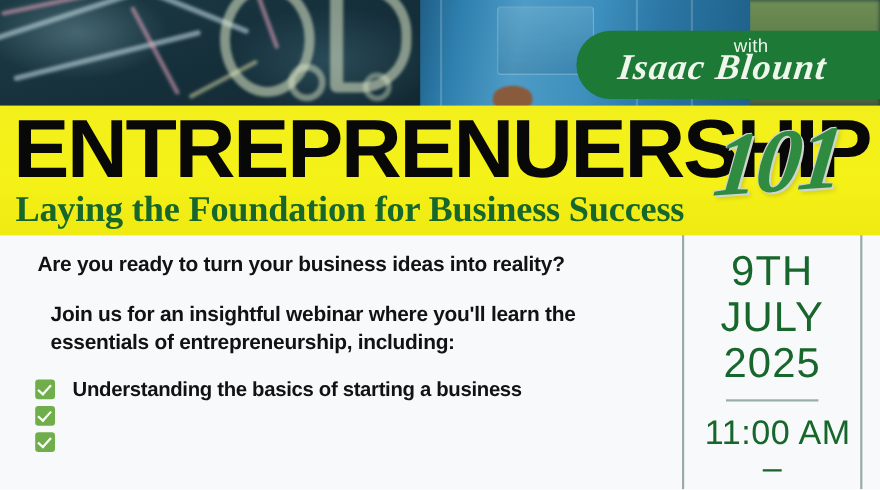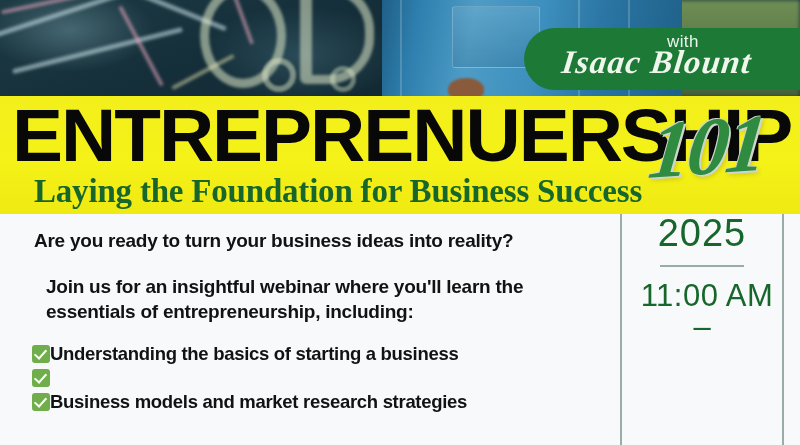--- a/index.html
+++ b/index.html
@@ -138,21 +138,20 @@
     white-space:nowrap;
   }
   .subtitle {
     position:absolute; left:14px; top:76px;
     font-size:33px; line-height:38px;
     color:#17662C;
     font-family:"Liberation Serif", serif;
     font-weight:700;
     letter-spacing:-.2px;
     white-space:nowrap;
-    margin-left:20px;
   }
   .onezeroone {
     position:absolute; left:650px; top:8px;
     font-size:82px; line-height:86px;
     color:#2E8B3F;
     font-family:"Liberation Serif", serif;
     font-style:italic; font-weight:700;
     letter-spacing:-3px;
     transform:skewX(-10deg) rotate(-4deg);
     text-shadow:
@@ -191,21 +190,21 @@
     margin-left:12px;
   }
 
   .bullets {
     position:absolute; left:32px; top:130px;
     width:580px;
     list-style:none;
   }
   .bullets li {
     display:flex; align-items:center;
-    gap:0;
+    gap:16px;
     height:23px;
     margin-bottom:1px;
   }
   .chk {
     flex:0 0 auto;
     width:18px; height:18px;
     background:#6FAE4A;
     border-radius:3px;
     position:relative;
   }
@@ -309,25 +308,26 @@
     <ul class="bullets">
       <li>
         <span class="chk"></span>
         <span class="txt">Understanding the basics of starting a business</span>
       </li>
       <li>
         <span class="chk"></span>
       </li>
       <li>
         <span class="chk"></span>
-        <span class="txt">Business models and market research strategies</span>
       </li>
     </ul>
 
     <div class="datepanel">
+      <div class="dline d1">9TH</div>
+      <div class="dline">JULY</div>
       <div class="dline">2025</div>
       <div class="hrule"></div>
       <div class="timev">11:00 AM</div>
       <div class="dash">–</div>
     </div>
 
   </div>
 </div>
 
 </body></html>

